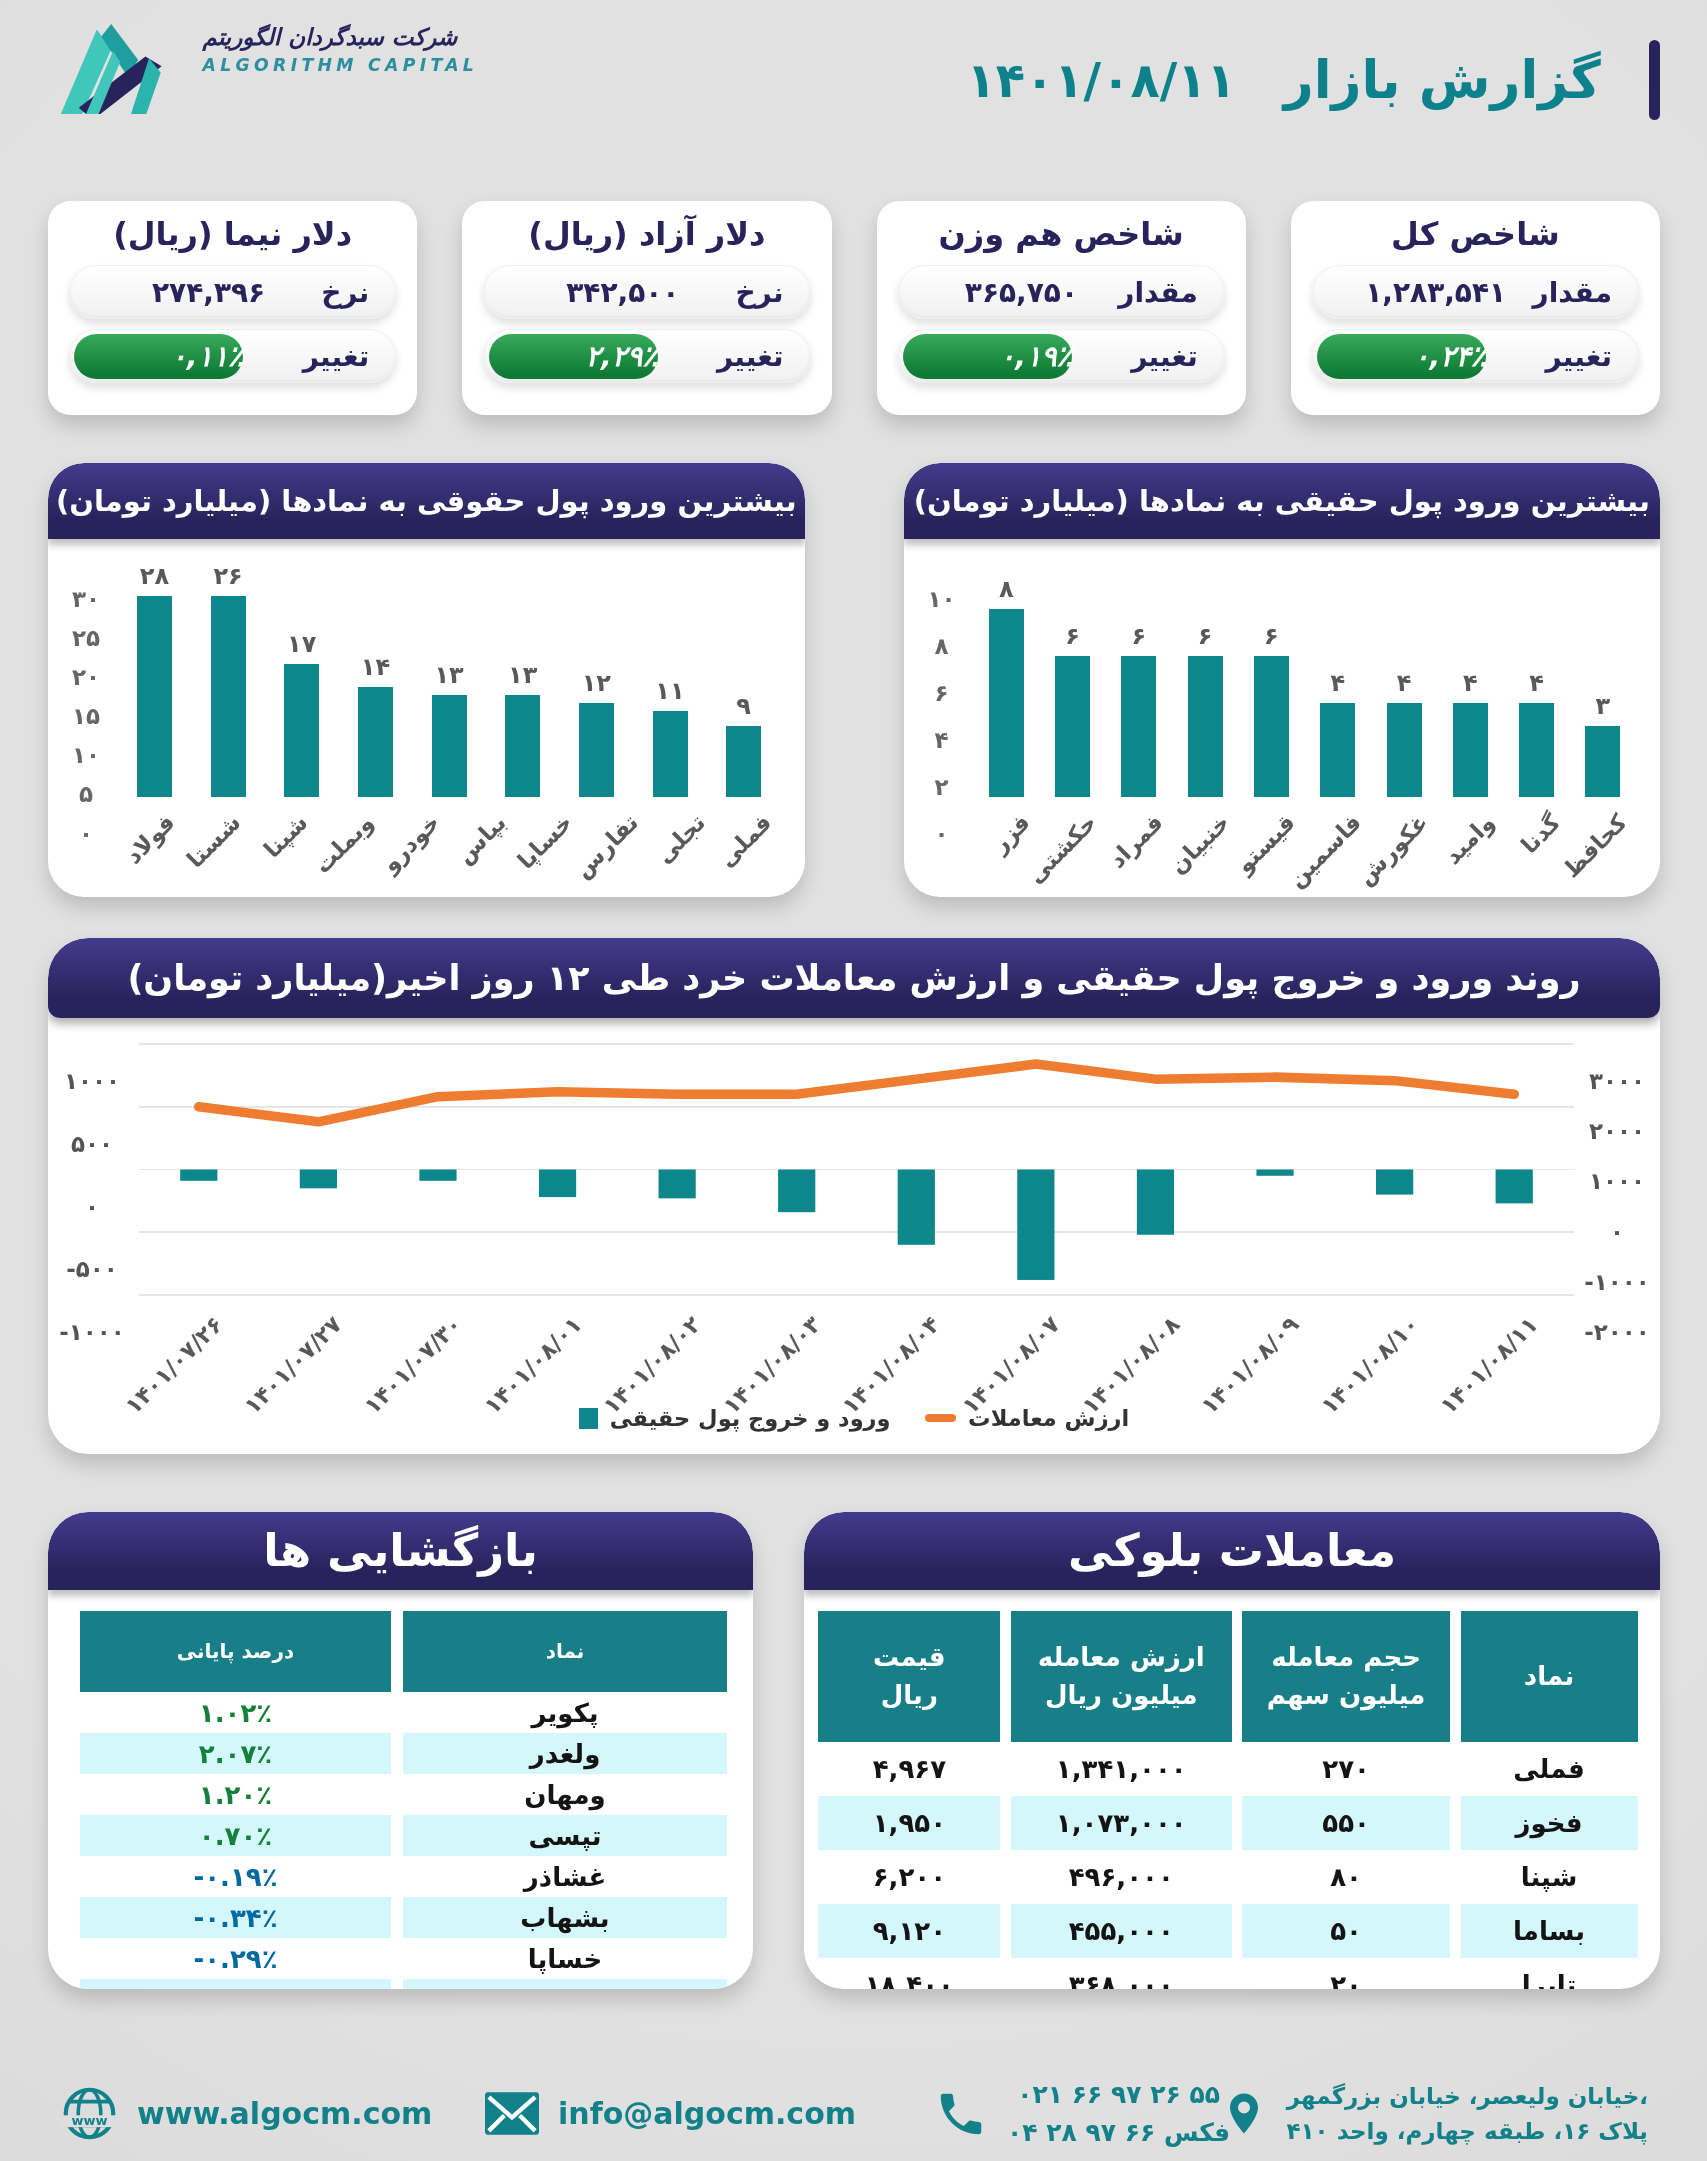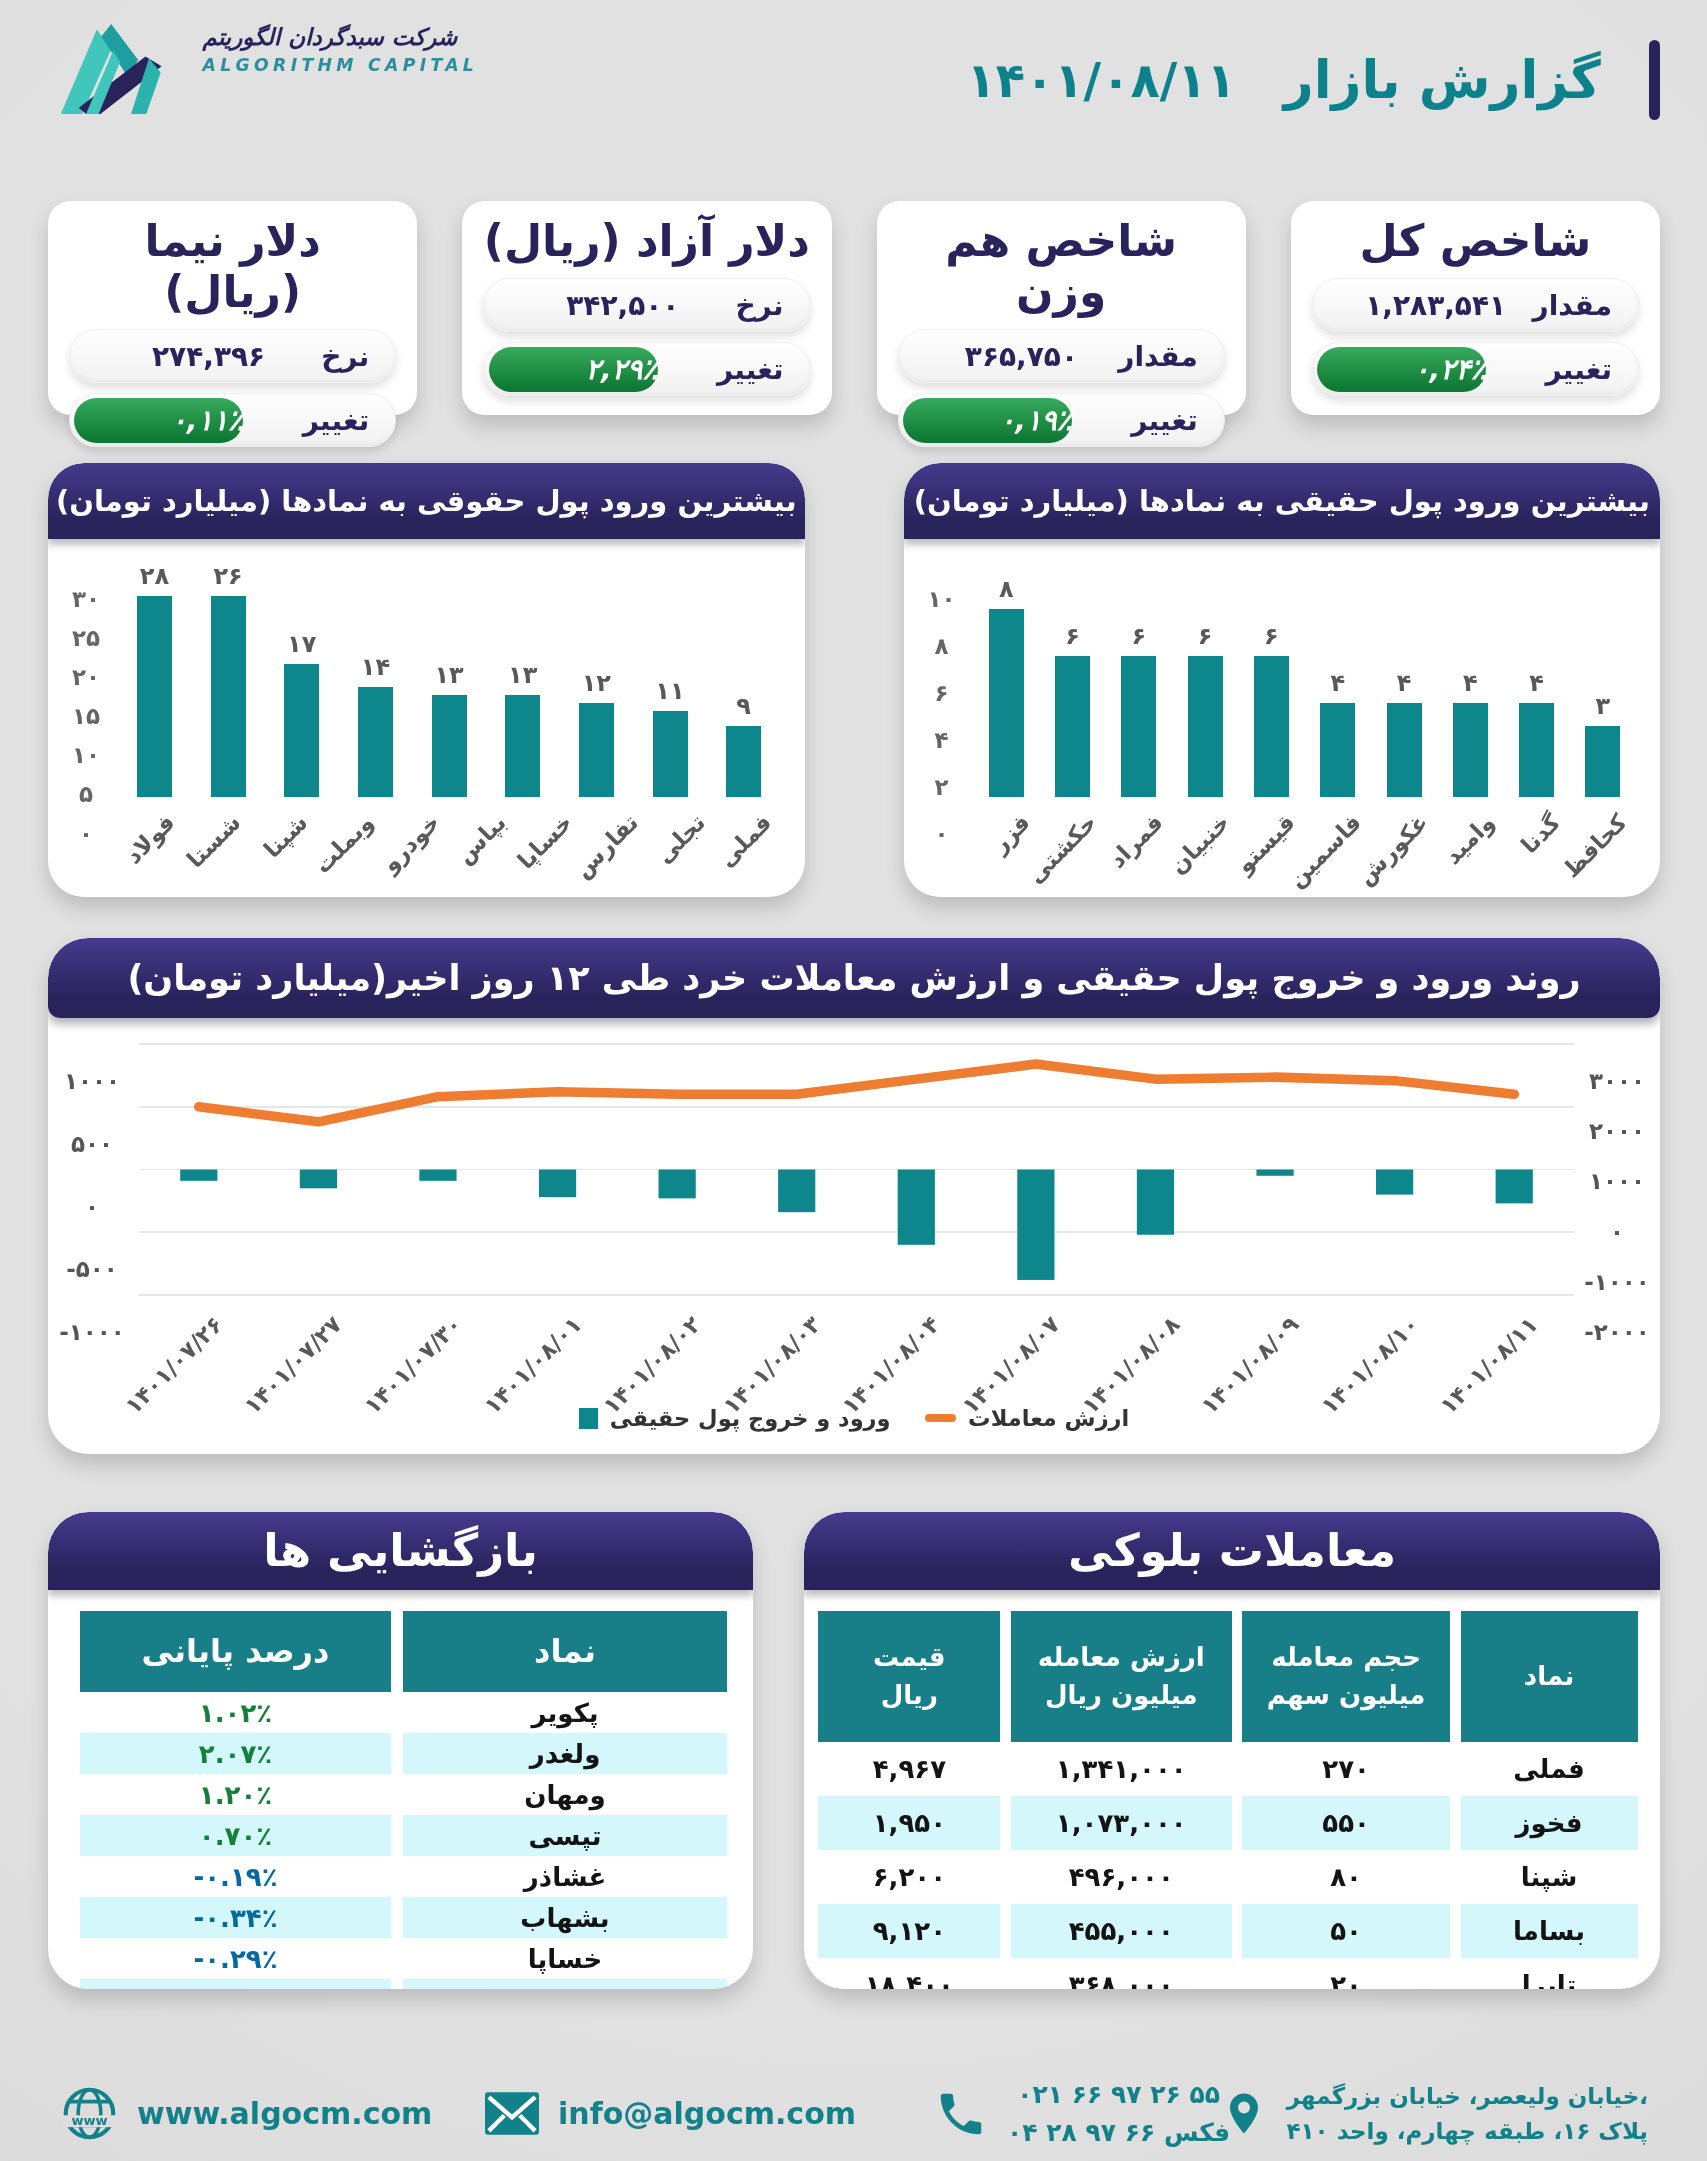--- a/index.html
+++ b/index.html
@@ -19,21 +19,21 @@
   .brand-fa{color:#29235C;font-size:23px;font-weight:700;}
   .brand-en{color:#2b8fa0;font-size:17.3px;font-weight:700;letter-spacing:4.3px;}
   #title-group{position:absolute;right:0;top:15.6px;display:flex;align-items:center;gap:48px;}
   #title-bar{width:11.2px;height:80px;border-radius:6px;background:#29235C;}
   .page-title{color:#0e828c;font-size:52px;font-weight:800;}
   .page-date{color:#0e828c;font-size:48px;font-weight:800;}
 
   
   #stat-row{position:absolute;top:201px;left:48px;right:48px;height:214px;display:flex;gap:45px;}
   .stat-card{flex:1;background:#fff;border-radius:22.5px;box-shadow:0 10.4px 19px rgba(0,0,0,.16);padding:14px 21px 17.3px;}
-  .card-title{text-align:center;font-size:44px;font-weight:800;color:#29235C;margin-bottom:12px;}
+  .card-title{text-align:center;font-size:32px;font-weight:800;color:#29235C;margin-bottom:12px;}
   .pill{position:relative;height:54px;border-radius:29px;margin-top:10.4px;
     background:linear-gradient(180deg,#ffffff 0%,#f1f1f1 100%);
     box-shadow:0 5.2px 8.6px rgba(0,0,0,.12), inset 0 -1.7px 3.5px rgba(0,0,0,.04);
     border:0.9px solid #efefef;display:flex;align-items:center;padding:0 26px;}
   .pill-label{font-size:28px;font-weight:700;color:#29235C;}
   .pill-value{flex:1;text-align:center;font-size:28px;font-weight:800;color:#29235C;}
   .green-pill{position:absolute;left:4.3px;top:3.5px;bottom:3.5px;width:52%;border-radius:26px;
     background:linear-gradient(180deg,#37aa5c 0%,#0f7a34 90%);
     display:flex;align-items:center;justify-content:flex-start;font-style:italic;}
   .green-pill .num{color:#fff;font-size:28.5px;font-weight:800;}
@@ -86,21 +86,21 @@
   #reopen-card{left:0;width:705px;height:477px;}
   .table-band{background:linear-gradient(180deg,#453b8d 0%,#29235c 75%);color:#fff;text-align:center;
     font-size:45px;font-weight:800;height:78px;line-height:78px;border-radius:40px 40px 0 0;
     box-shadow:0 5.2px 7px rgba(0,0,0,.25);}
   .tbl{display:grid;direction:rtl;}
   #block-grid{margin:21px 22.5px 0;grid-template-columns:177px 208px 221px 182px;column-gap:10.4px;row-gap:0;}
   #reopen-grid{margin:21px 26px 0;grid-template-columns:324px 311px;column-gap:12px;}
   .th{background:#187e87;color:#fff;display:flex;flex-direction:column;align-items:center;justify-content:center;
     font-size:26px;font-weight:700;line-height:1.45;}
   #block-grid .th{height:131px;}
-  #reopen-grid .th{height:81px;font-size:32px;}
+  #reopen-grid .th{height:81px;font-size:20px;}
   .td{display:flex;align-items:center;justify-content:center;font-size:26px;font-weight:800;color:#141414;}
   #block-grid .td{height:54px;}
   #reopen-grid .td{height:41px;font-size:26px;}
   .row-alt{background:#d4f7fc;}
   .pct-up{color:#15803a;}
   .pct-down{color:#0369a1;}
 
   
   #footer{position:absolute;top:2065px;left:48px;right:48px;height:97px;color:#12818a;}
   .f-item{position:absolute;top:0;height:100%;display:flex;direction:ltr;align-items:center;gap:19px;}

